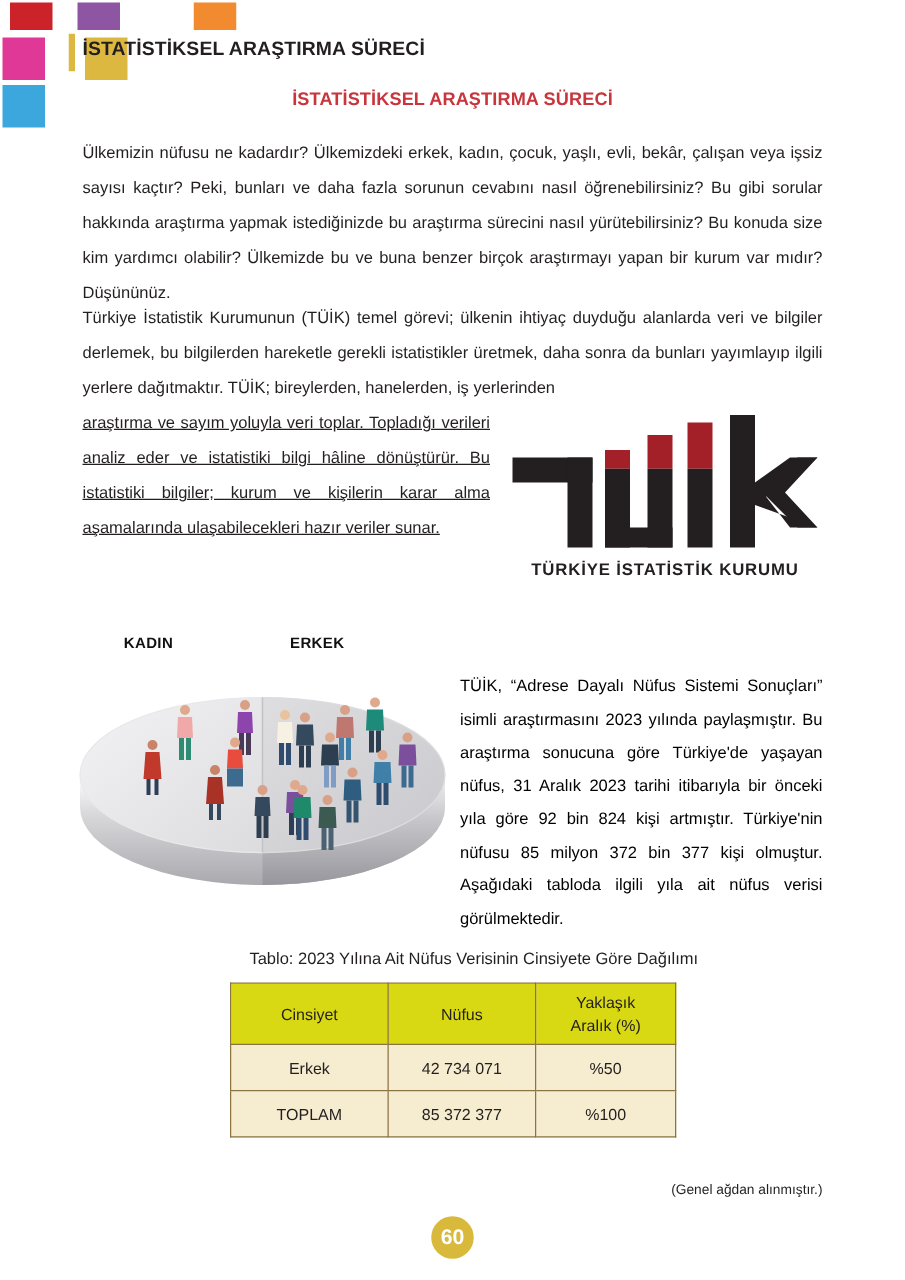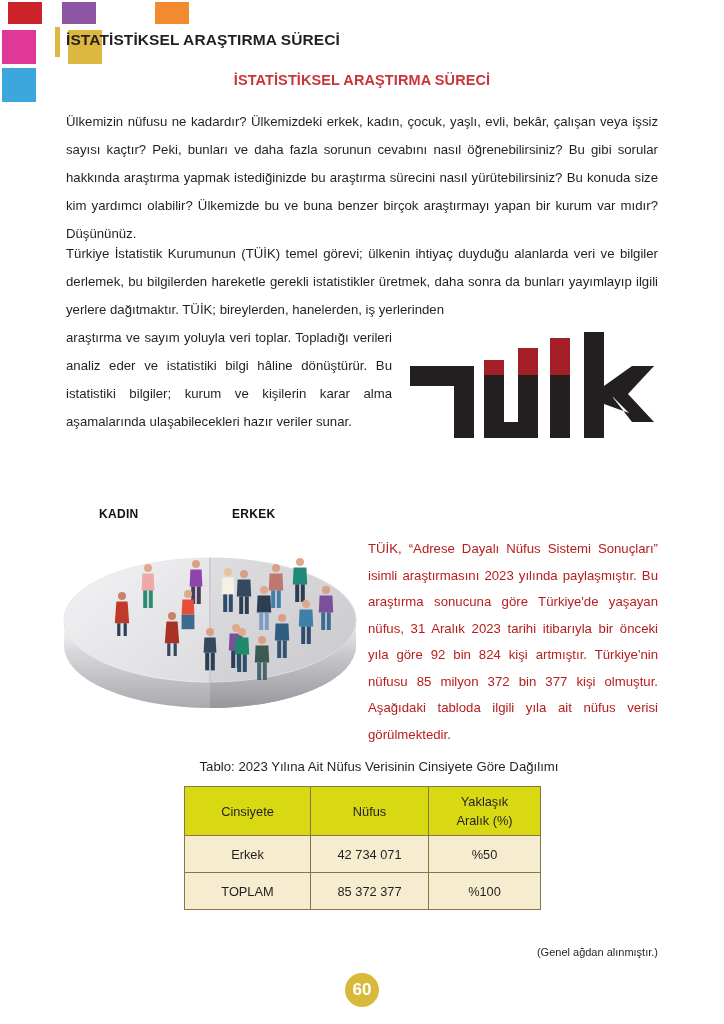--- a/index.html
+++ b/index.html
@@ -59,21 +59,21 @@
   
   .para {
     position: absolute;
     font-size: 13.2px;
     line-height: 28px;
     text-align: justify;
     color: #231f20;
   }
   .para-1 { left: 66px; top: 108px; width: 592px; }
   .para-2 { left: 66px; top: 240px; width: 592px; }
-  .para-3 { left: 66px; top: 324px; width: 326px; }
+  .para-3 { left: 66px; top: 324px; width: 326px; text-decoration: underline; }
 
   
   .logo-wrap {
     position: absolute;
     left: 406px; top: 330px;
     width: 252px; height: 148px;
   }
   .logo-mark { position: absolute; left: 0; top: 0; width: 252px; height: 118px; }
   .logo-caption {
     position: absolute;
@@ -97,21 +97,21 @@
   .lbl-erkek { left: 232px; top: 507px; }
   .disc-wrap { position: absolute; left: 60px; top: 528px; width: 300px; height: 200px; }
 
   
   .para-side {
     position: absolute;
     left: 368px; top: 536px; width: 290px;
     font-size: 13.2px;
     line-height: 26.5px;
     text-align: justify;
-    color: #b91c1c;
+    color: #000000;
   }
 
   
   .table-caption {
     position: absolute;
     left: 0; right: 0; top: 759px;
     text-align: center;
     font-size: 13.2px;
     color: #231f20;
     padding-left: 34px;
@@ -204,20 +204,21 @@
 
       <rect x="144" y="8" width="20" height="37" fill="#a32029"></rect>
       <rect x="144" y="45" width="20" height="63" fill="#231f20"></rect>
 
       <rect x="178" y="2" width="20" height="106" fill="#231f20"></rect>
 
       <polygon points="232,36 204,64 232,92 248,92 222,64 248,36" fill="#231f20"></polygon>
       <polygon points="198,56 226,36 248,36 198,74" fill="#231f20"></polygon>
       <polygon points="198,56 226,92 248,92 198,74" fill="#231f20"></polygon>
     </svg>
+    <div class="logo-caption">TÜRKİYE İSTATİSTİK KURUMU</div>
   </div>
 
   <div class="disc-label lbl-kadin">KADIN</div>
   <div class="disc-label lbl-erkek">ERKEK</div>
 
   <div class="disc-wrap">
     <svg viewBox="0 0 300 200" width="300" height="200">
       <defs>
         <linearGradient id="gSideL" x1="0" y1="0" x2="0" y2="1">
           <stop offset="0%" stop-color="#ffffff"></stop>
@@ -362,21 +363,21 @@
   <div class="table-caption">Tablo: 2023 Yılına Ait Nüfus Verisinin Cinsiyete Göre Dağılımı</div>
 
   <table class="tbl">
     <colgroup>
       <col class="col-a">
         <col class="col-b">
         <col class="col-c">
     </colgroup>
     <thead>
       <tr>
-        <th>Cinsiyete</th>
+        <th>Cinsiyet</th>
         <th>Nüfus</th>
         <th>
           <span>Yaklaşık</span><br>
           <span>Aralık (%)</span>
         </th>
       </tr>
     </thead>
     <tbody>
       <tr>
         <td>Erkek</td>

